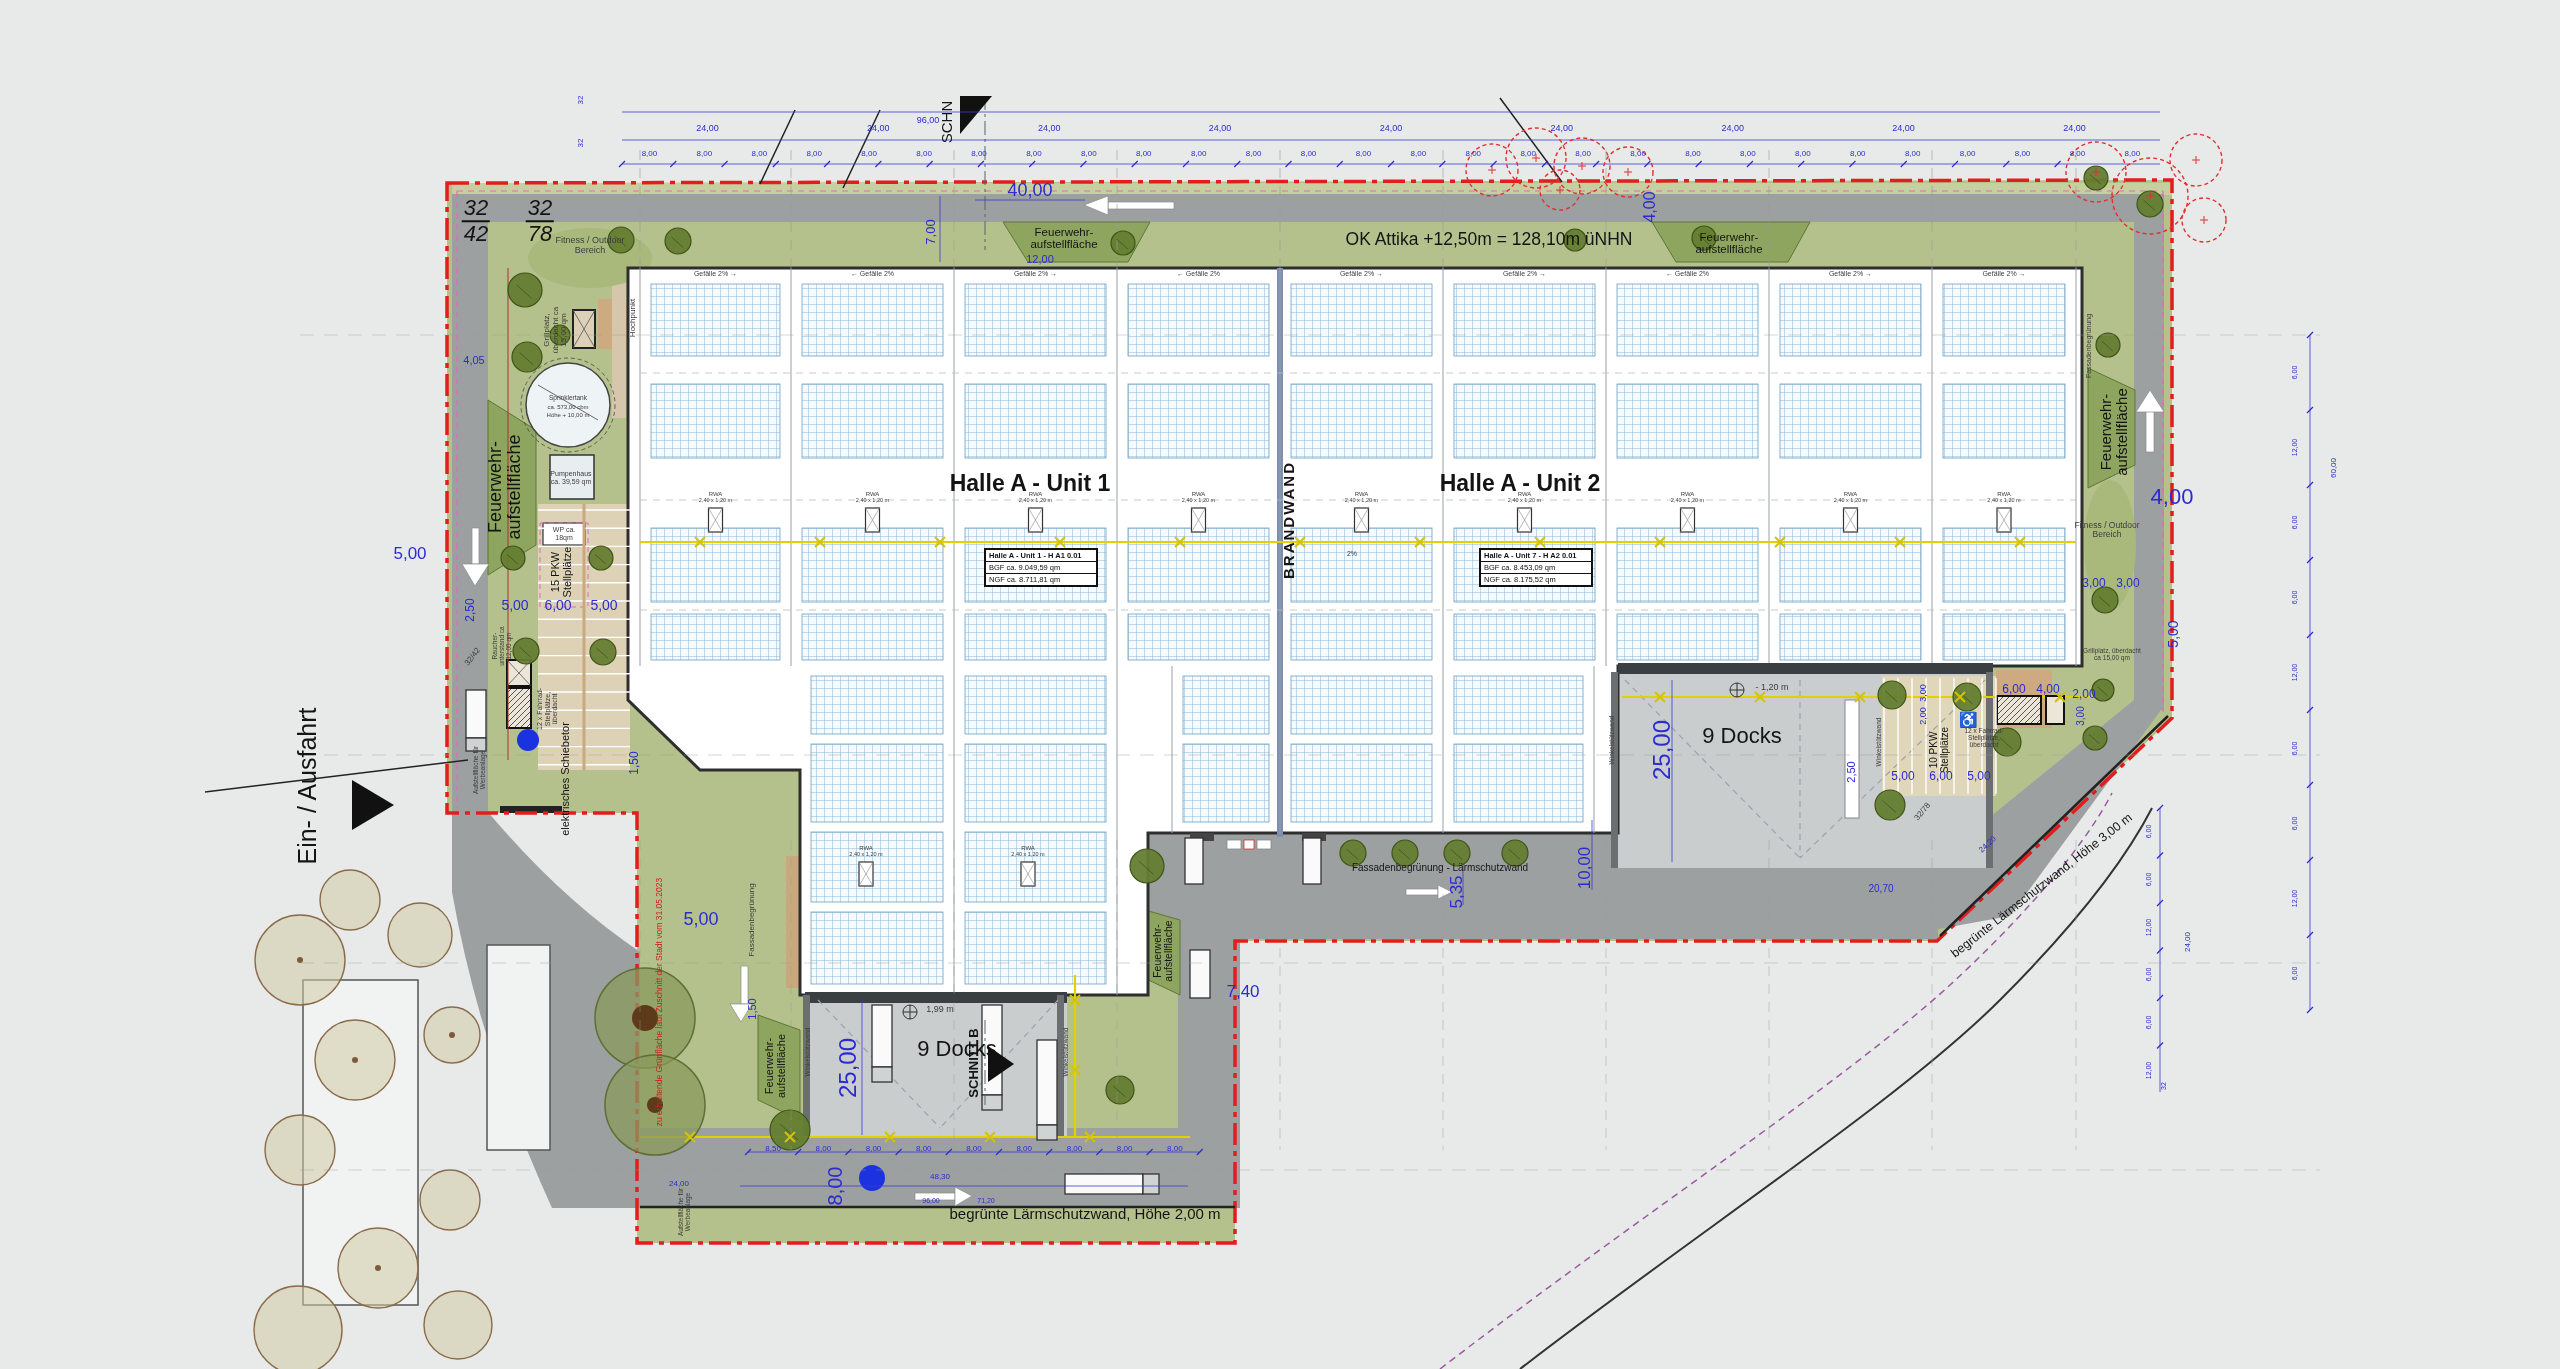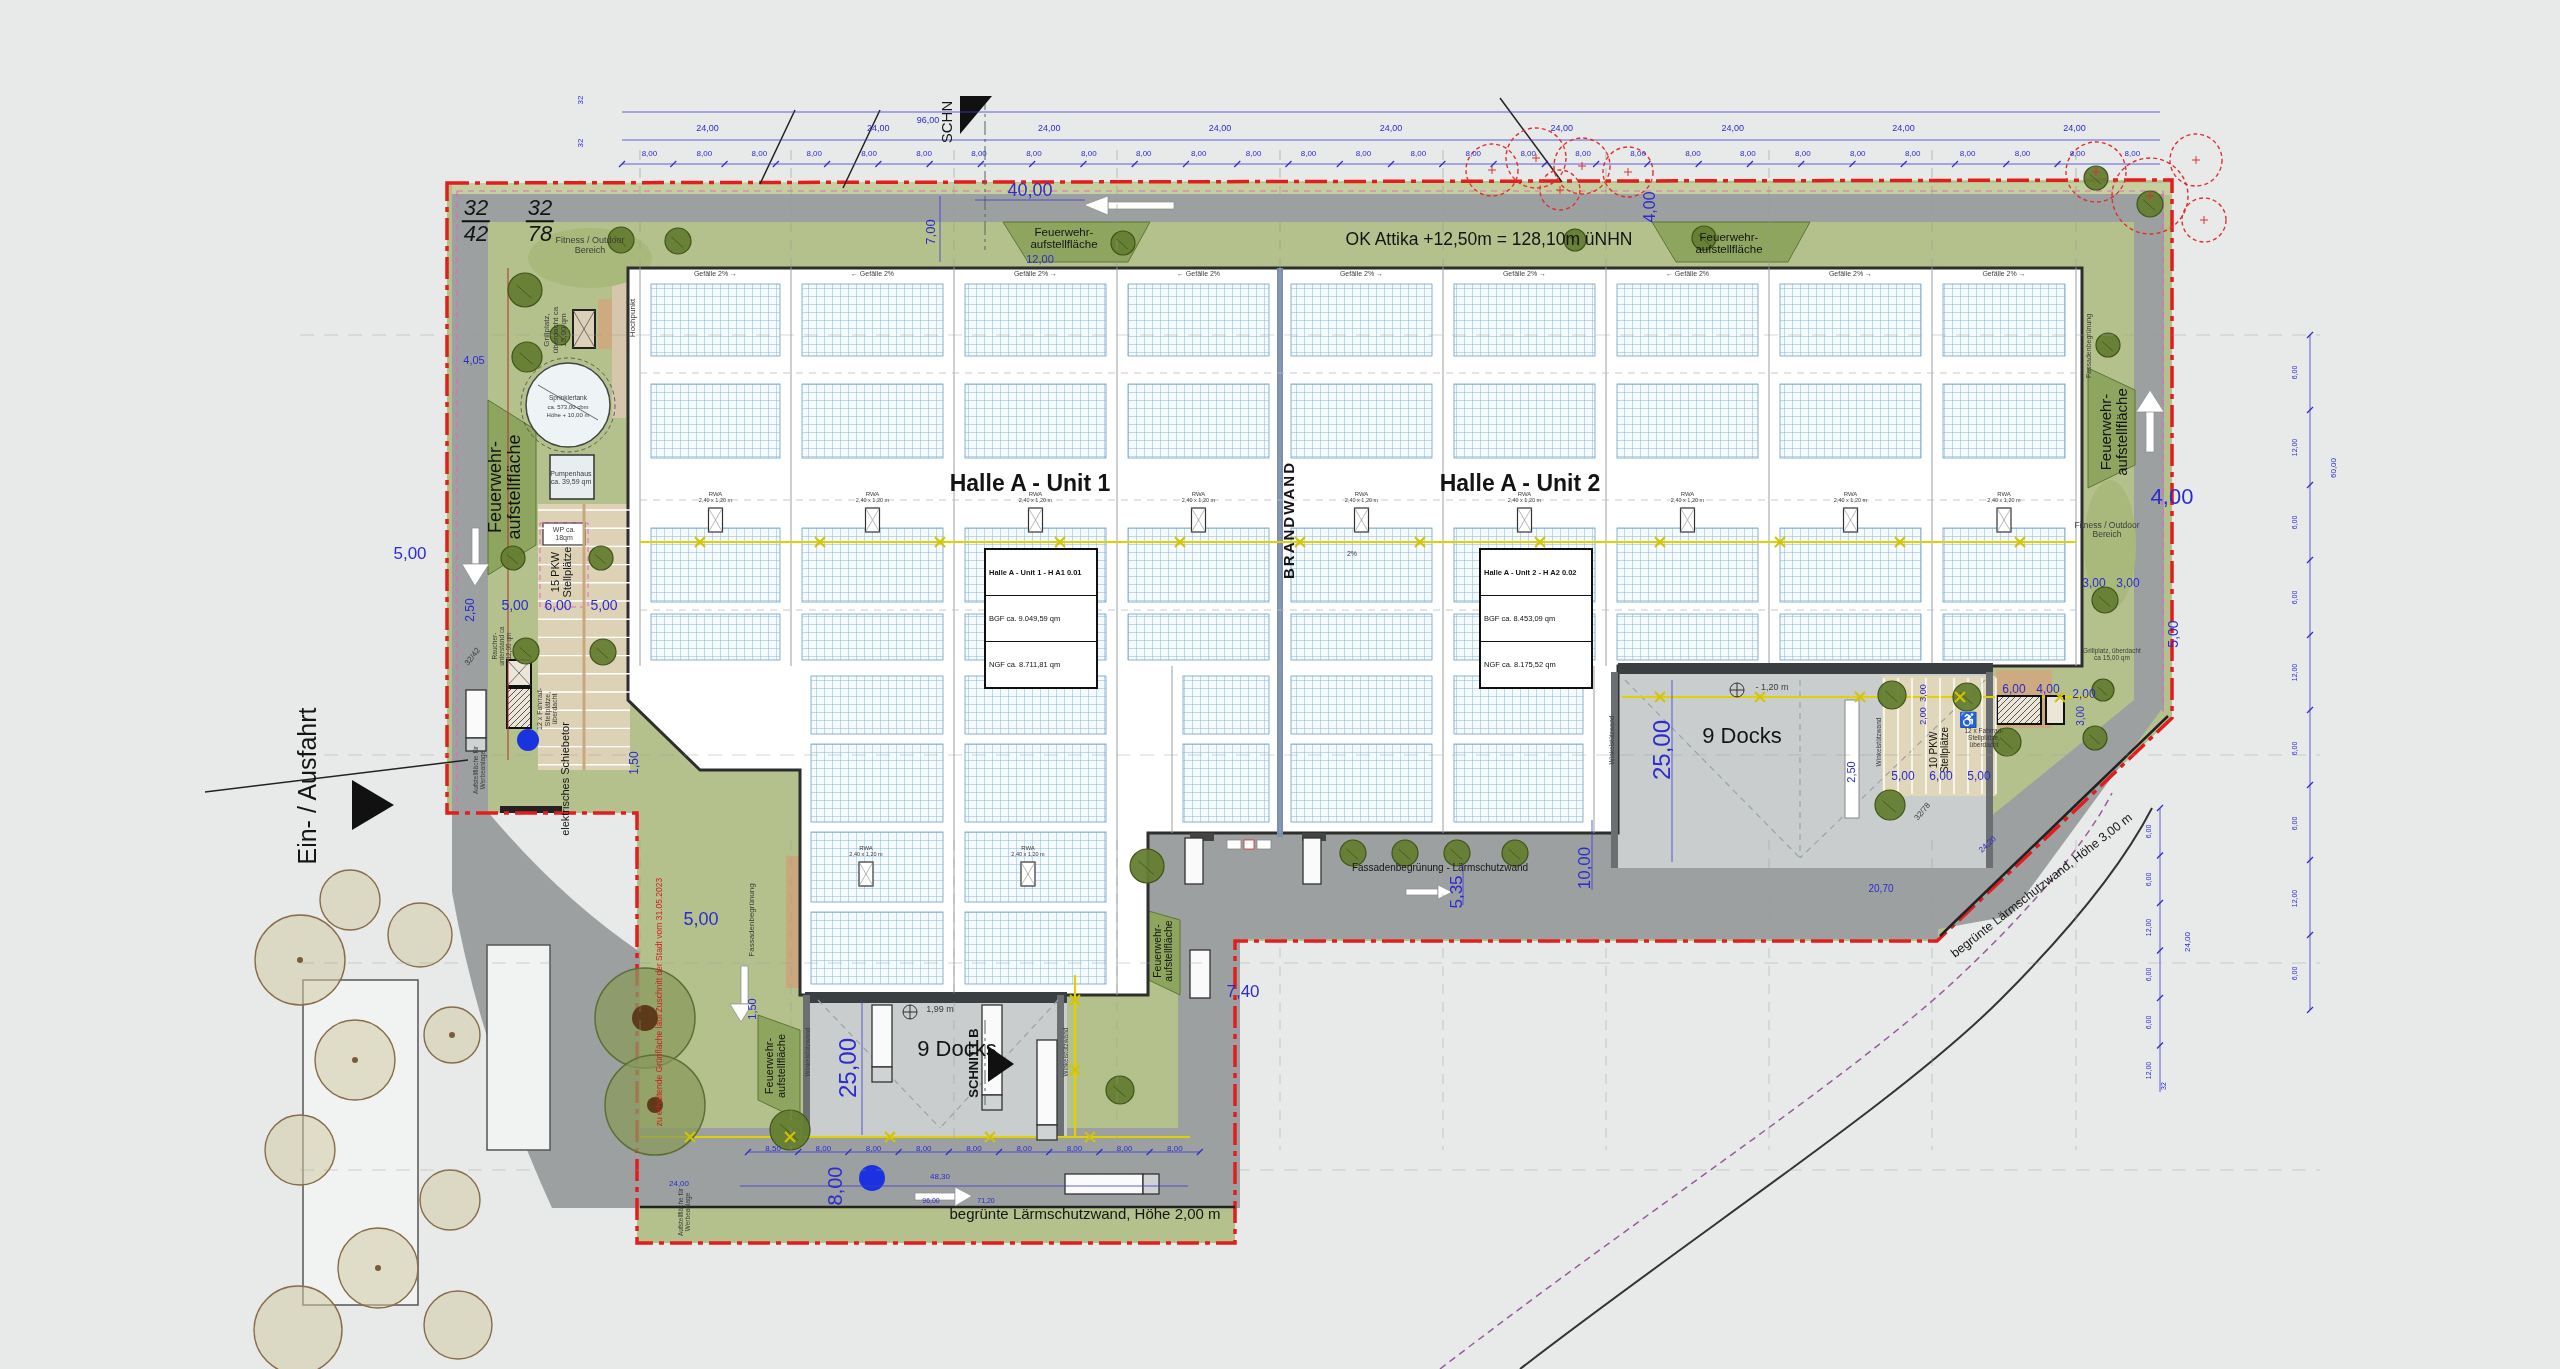--- a/index.html
+++ b/index.html
@@ -9,21 +9,21 @@
   .r90{transform:translate(-50%,-50%) rotate(-90deg)}
   .blue{color:#2b2bd0}
   .gray{color:#3c3c3c}
   .wrap{white-space:normal}
   .b{font-weight:bold}
   .chain{position:absolute;display:flex;justify-content:space-around;align-items:center;color:#2b2bd0}
   .chain span{display:inline-block}
   .chain.v{flex-direction:column}
   .chain.v span{transform:rotate(-90deg)}
   .utable{position:absolute;border:2px solid #111;background:#fff;font-size:7.5px;width:110px;color:#111;z-index:5}
-  .utable div{border-top:1px solid #111;padding:18px 3px;white-space:nowrap;overflow:hidden}
+  .utable div{border-top:1px solid #111;padding:1px 3px;white-space:nowrap;overflow:hidden}
   .utable div:first-child{border-top:none;font-weight:bold}
   .frac span{display:block}
   .frac span:first-child{border-bottom:2px solid #111;padding:0 2px}
 </style>
 </head>
 <body>
 
 <div id="plan">
 
 <svg width="2560" height="1369" viewBox="0 0 2560 1369">
@@ -561,21 +561,21 @@
 <div class="lbl b" style="left:1030px;top:483px;font-size:23px">Halle A - Unit 1</div>
 <div class="lbl b" style="left:1520px;top:483px;font-size:23px">Halle A - Unit 2</div>
 <div class="lbl b r90" style="left:1289px;top:520px;font-size:15px;letter-spacing:2px">BRANDWAND</div>
 
 <div class="utable" style="left:984px;top:548px">
   <div>Halle A - Unit 1 - H A1 0.01</div>
       <div>BGF ca. 9.049,59 qm</div>
       <div>NGF ca. 8.711,81 qm</div>
 </div>
 <div class="utable" style="left:1479px;top:548px">
-  <div>Halle A - Unit 2 - H A2 0.02</div>
+  <div>Halle A - Unit 7 - H A2 0.01</div>
       <div>BGF ca. 8.453,09 qm</div>
       <div>NGF ca. 8.175,52 qm</div>
 </div>
 
 <div class="lbl r90 gray" style="left:633px;top:318px;font-size:8px">Hochpunkt</div>
 <div class="lbl r90 wrap" style="left:505px;top:487px;font-size:18px;width:130px">Feuerwehr- aufstellfläche</div>
 <div class="lbl r90 wrap gray" style="left:556px;top:330px;font-size:8px;width:64px">Grillplatz, überdacht ca 15,00 qm</div>
 <div class="lbl wrap gray" style="left:590px;top:246px;font-size:9px;width:86px">Fitness / Outdoor Bereich</div>
 <div class="lbl gray" style="left:568px;top:398px;font-size:6.5px">Sprinklertank</div>
 <div class="lbl gray" style="left:568px;top:407px;font-size:6px">ca. 573,00 cbm</div>

